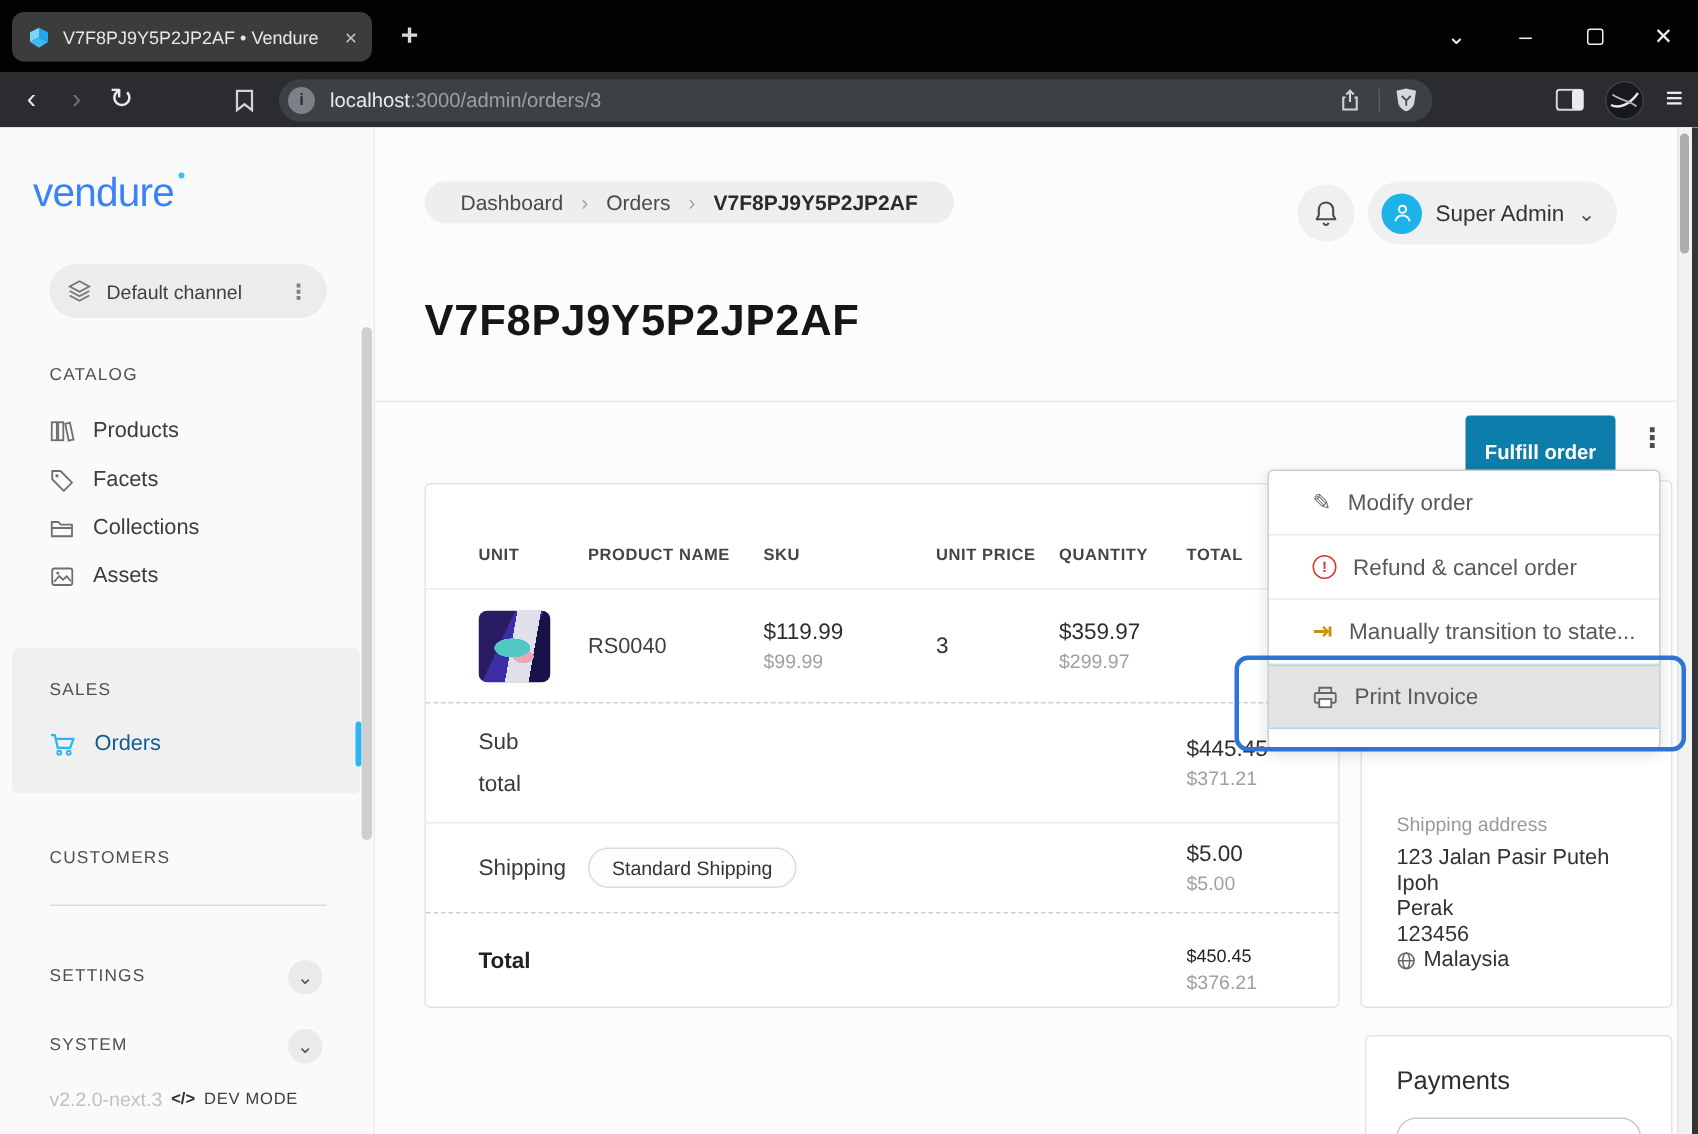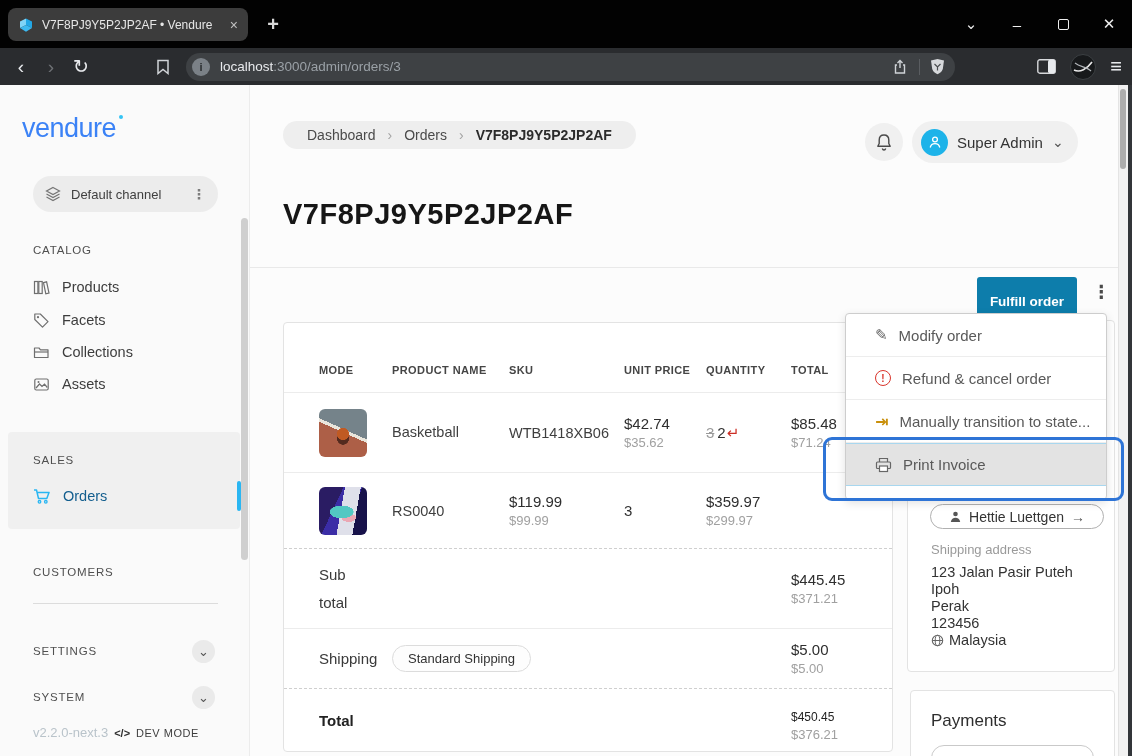--- a/index.html
+++ b/index.html
@@ -355,46 +355,28 @@
       </div>
 
       <h1 class="page-title">V7F8PJ9Y5P2JP2AF</h1>
       <div class="main-divider"></div>
 
       <button class="fulfill-btn">Fulfill order</button>
       <div class="kebab-btn">⋮</div>
 
       <div class="table-card">
         <div class="trow thead">
-          <div>MODE</div>
+          <div>UNIT</div>
           <div>PRODUCT NAME</div>
           <div>SKU</div>
           <div>UNIT PRICE</div>
           <div>QUANTITY</div>
           <div>TOTAL</div>
         </div>
 
-        <div class="trow tr-item1">
-          <div>
-              <div class="thumb thumb-basketball"></div>
-            </div>
-          <div class="pname">Basketball</div>
-          <div class="sku">WTB1418XB06</div>
-          <div>
-            <div class="money-main">$42.74</div>
-            <div class="money-sub">$35.62</div>
-          </div>
-          <div>
-            <span class="qty-old">3</span><span class="qty-new">2</span><span class="qty-arrow">↵</span>
-          </div>
-          <div>
-            <div class="money-main">$85.48</div>
-            <div class="money-sub">$71.24</div>
-          </div>
-        </div>
 
         <div class="trow tr-item2">
           <div>
               <div class="thumb thumb-shoe"></div>
             </div>
           <div class="sku">RS0040</div>
           <div>
             <div class="money-main">$119.99</div>
             <div class="money-sub">$99.99</div>
           </div>
@@ -425,30 +407,20 @@
         <div class="trow tr-total">
           <div class="sum-label-bold" style="grid-column:1 / 6;">Total</div>
           <div>
             <div class="money-bold">$450.45</div>
             <div class="money-sub">$376.21</div>
           </div>
         </div>
       </div>
 
       <div class="customer-card">
-        <div class="cust-pill">
-          <span>
-            <svg width="13" height="13" viewBox="0 0 13 13">
-              <circle cx="6.5" cy="4" r="2.3" fill="#555"></circle>
-              <path d="M1.8 12 C2.3 9.2 4.2 7.8 6.5 7.8 C8.8 7.8 10.7 9.2 11.2 12 Z" fill="#555"></path>
-            </svg>
-          </span>
-          <span>Hettie Luettgen</span>
-          <span class="cust-arrow">→</span>
-        </div>
         <div class="ship-addr-label">Shipping address</div>
         <div class="addr">
           <div>123 Jalan Pasir Puteh</div>
           <div>Ipoh</div>
           <div>Perak</div>
           <div>123456</div>
           <div class="addr-country">
             <span>
               <svg width="13" height="13" viewBox="0 0 13 13">
                 <circle cx="6.5" cy="6.5" r="5.2" fill="none" stroke="#666" stroke-width="1.1"></circle>

